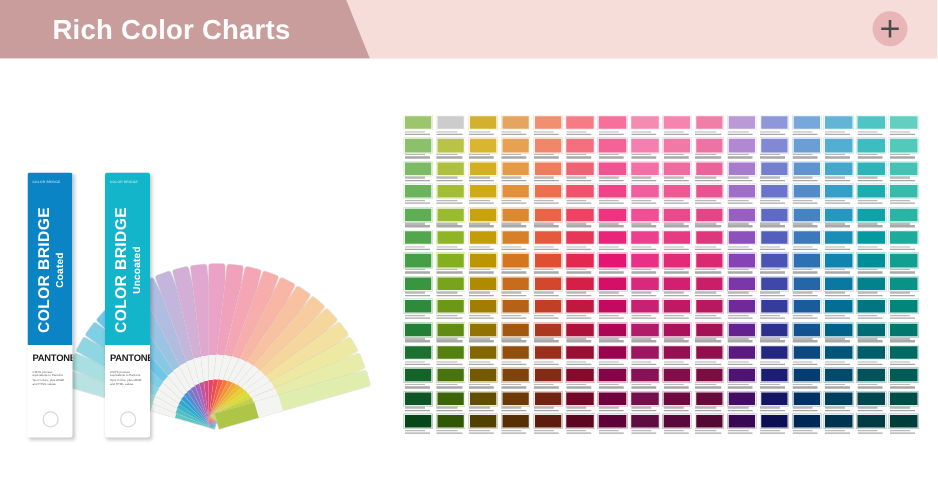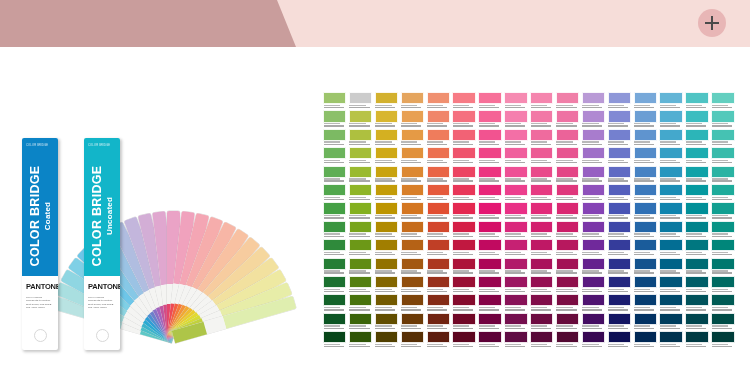--- a/index.html
+++ b/index.html
@@ -257,20 +257,21 @@
     margin-bottom: 0.9px;
   }
   .swatch-label i.l1 { width: 74%; }
   .swatch-label i.l2 { width: 92%; background: #a9a9a9; }
 </style>
 </head>
 <body>
 
 <div class="header" style="background: rgb(246, 221, 217);">
   <div class="header-left-shape" style="background: rgb(201, 157, 156);"></div>
+  <div class="header-title">Rich Color Charts</div>
   <div class="add-button" style="background: rgb(232, 182, 182);">
     <span class="plus-h"></span>
     <span class="plus-v"></span>
   </div>
 </div>
 
 <div class="content">
 
   <div class="fandeck">
     <div class="fan-arc">

